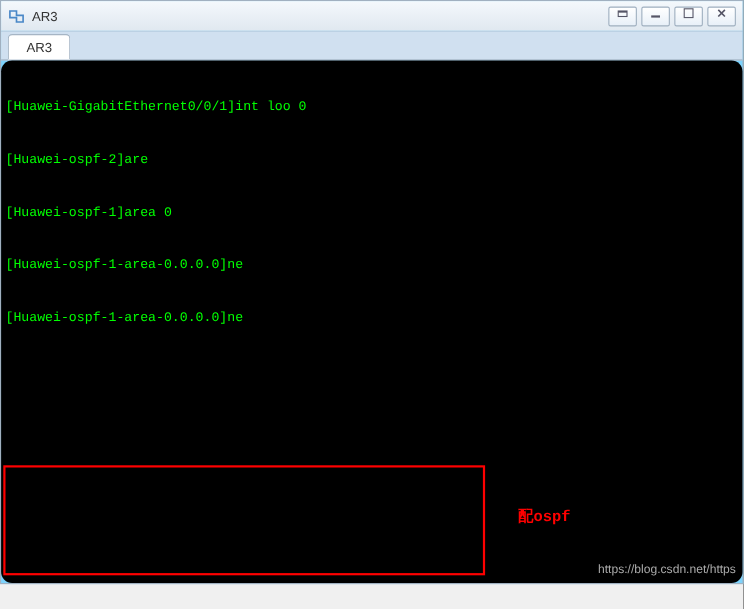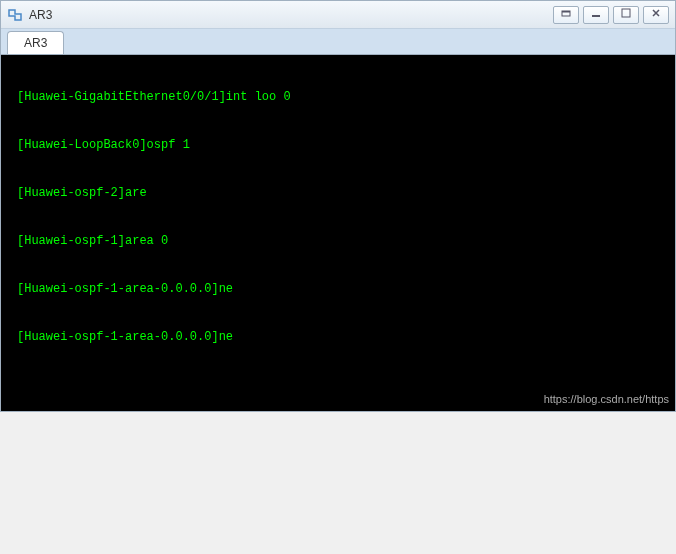--- a/index.html
+++ b/index.html
@@ -5,21 +5,21 @@
 * { margin: 0; padding: 0; box-sizing: border-box; }
 body {
   font-family: "Segoe UI", Tahoma, sans-serif;
   background: #f0f0f0;
   width: 676px;
   height: 554px;
   overflow: hidden;
 }
 .window {
   width: 676px;
-  height: 412px;
+  height: 531px;
   background: #7dd3fc;
   border: 1px solid #a0b0c0;
   display: flex;
   flex-direction: column;
 }
 .titlebar {
   height: 28px;
   background: linear-gradient(to bottom, #f4f8fc, #e0e8f0);
   display: flex;
   align-items: center;
@@ -73,24 +73,25 @@
   color: #333;
   cursor: pointer;
 }
 .terminal {
   flex: 1;
   background: #000;
   color: #00ff00;
   font-family: "Courier New", monospace;
   font-size: 12px;
   line-height: 16px;
-  padding: 2px 16px;
+  padding: 2px 4px;
   white-space: pre;
   overflow: hidden;
   position: relative;
+  border-radius: 10px;
 }
 .term-line { color: #00ff00; }
 .highlight-box {
   position: absolute;
   border: 2px solid #ff0000;
   pointer-events: none;
 }
 .annotation {
   position: absolute;
   color: #ff0000;
@@ -142,21 +143,20 @@
       </div>
     </div>
   </div>
 
   <div class="tab-strip">
     <div class="tab">AR3</div>
   </div>
 
   <div class="terminal">
     <div class="term-line">[Huawei-GigabitEthernet0/0/1]int loo 0</div>
-    <div class="term-line">[Huawei-LoopBack0]ospf 1</div>
     <div class="term-line">[Huawei-ospf-2]are</div>
     <div class="term-line">[Huawei-ospf-1]area 0</div>
     <div class="term-line">[Huawei-ospf-1-area-0.0.0.0]ne</div>
     <div class="term-line">[Huawei-ospf-1-area-0.0.0.0]ne</div>
     
     <div class="term-line"></div>
     
     <div class="term-line"></div>
     
     <div class="term-line"></div>

